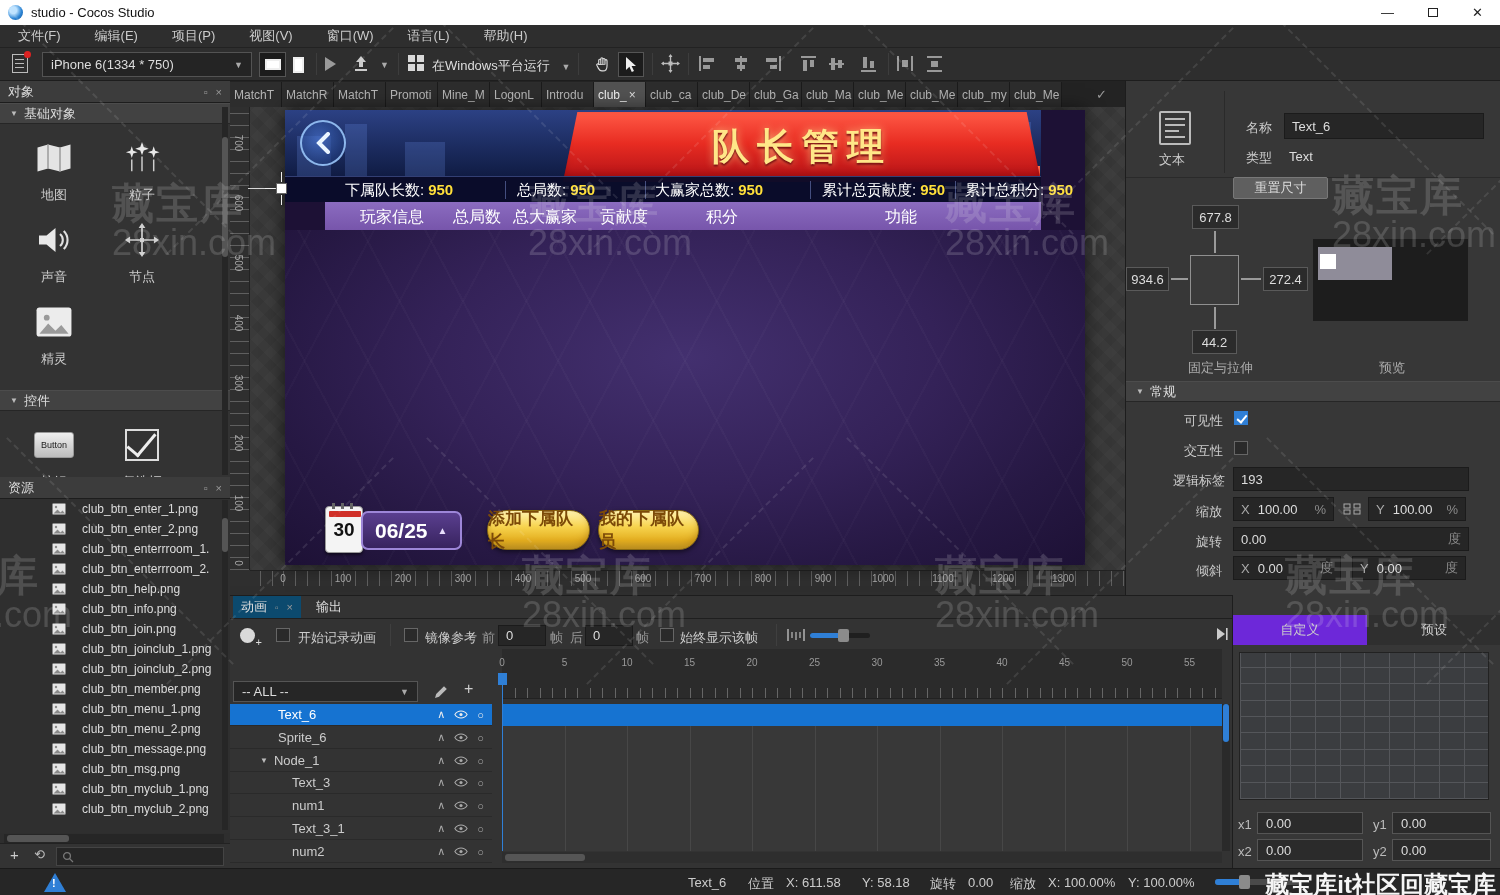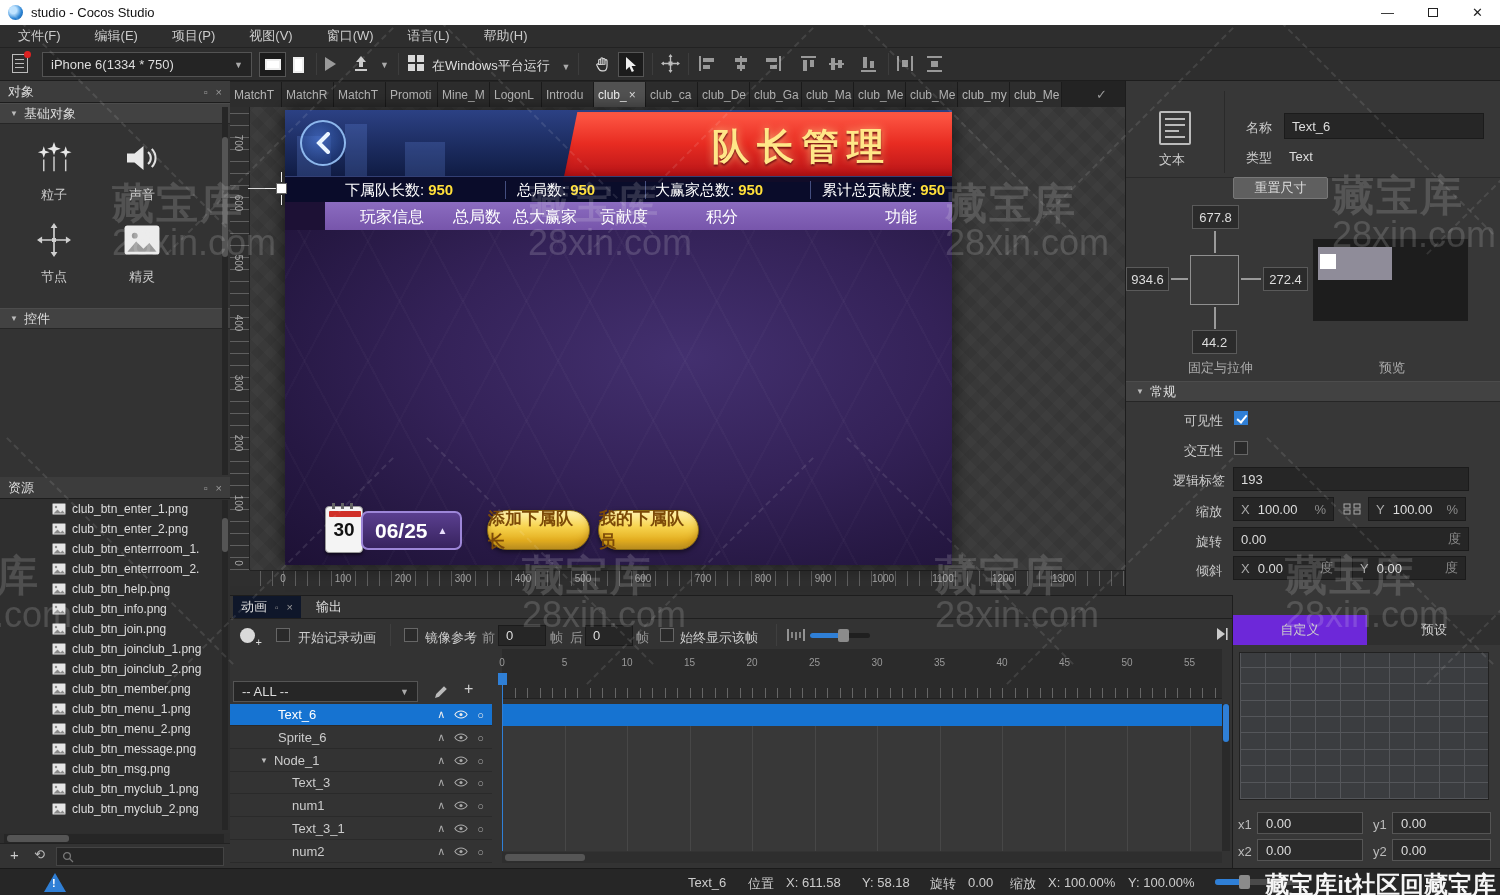--- a/index.html
+++ b/index.html
@@ -44,21 +44,21 @@
   .obj-item { width:88px; display:flex; flex-direction:column; align-items:center; margin-bottom:16px; }
   .obj-icon { width:42px; height:40px; display:flex; align-items:center; justify-content:center; }
   .obj-label { margin-top:8px; color:#ccc; font-size:13px; }
   .btn-ctl-icon { width:40px; height:26px; border:1px solid #999; border-radius:3px;
                   background:linear-gradient(#efefef,#bdbdbd); color:#222; font-size:9px;
                   display:flex; align-items:center; justify-content:center; }
   .chk-ctl-icon { position:relative; width:34px; height:32px; border:2px solid #ddd; background:transparent; }
   .chk-ctl-icon::after { content:""; position:absolute; left:7px; top:-4px; width:12px; height:26px;
                          border:solid #eee; border-width:0 3px 3px 0; transform:rotate(40deg); }
   #resources-body { left:0; top:499px; width:230px; height:334px; background:#2f2f2f; overflow:hidden; }
-  .res-row { height:20px; display:flex; align-items:center; padding-left:52px; gap:6px; color:#ddd; font-size:12px; white-space:nowrap; }
+  .res-row { height:20px; display:flex; align-items:center; padding-left:52px; gap:16px; color:#ddd; font-size:12px; white-space:nowrap; }
   .scroll-v { position:absolute; width:6px; background:#262626; }
   .scroll-thumb { position:absolute; background:#555; border-radius:3px; }
 
   
   #tabstrip { left:230px; top:81px; width:895px; height:26px; background:#232323; display:flex; align-items:flex-end; overflow:hidden; }
   .tab { width:52px; height:25px; background:#2d2d2d; border-right:1px solid #1b1b1b; color:#b5b5b5;
          font-size:12px; display:flex; align-items:center; padding:0 4px; white-space:nowrap; overflow:hidden; }
   .tab.active { background:#525252; color:#f0f0f0; }
   .tab-close { margin-left:2px; color:#ddd; font-size:12px; }
 
@@ -67,21 +67,21 @@
     background-image:repeating-linear-gradient(45deg, rgba(0,0,0,.07) 0 9px, transparent 9px 18px),
                      repeating-linear-gradient(-45deg, rgba(0,0,0,.05) 0 9px, transparent 9px 18px); }
   #vruler { left:230px; top:107px; width:20px; height:463px; background:#2f2f2f; border-right:1px solid #222;
             background-image:repeating-linear-gradient(0deg,#5f5f5f 0 1px,transparent 1px 12px); }
   #hruler { left:250px; top:570px; width:875px; height:16px; background:#2f2f2f; border-top:1px solid #222;
             background-image:repeating-linear-gradient(90deg,#5f5f5f 0 1px,transparent 1px 12px); background-position-x:33px; }
   #hruler-corner { left:230px; top:570px; width:20px; height:16px; background:#2f2f2f; }
   .ruler-num { position:absolute; color:#a8a8a8; font-size:10px; transform:translateX(-50%); top:2px; }
   .vruler-num { position:absolute; color:#a8a8a8; font-size:10px; left:3px; writing-mode:vertical-rl; transform:translateY(-50%); }
 
-  #game { left:285px; top:110px; width:667px; height:455px; background:#1d1135; overflow:hidden;
+  #game { left:285px; top:110px; width:800px; height:455px; background:#1d1135; overflow:hidden;
           box-shadow:0 0 18px rgba(0,0,0,.6); }
   #game-sky { position:absolute; left:0; top:0; width:756px; height:66px;
               background:linear-gradient(180deg,#2c4184 0%,#1c2c60 55%,#101c44 100%); }
   .bldg { position:absolute; bottom:0; background:rgba(120,160,255,.20); }
   #game-stats { position:absolute; left:0; top:66px; width:756px; height:26px; background:rgba(9,13,42,.95);
                 border-top:1px solid rgba(130,160,255,.35); }
   .stat { position:absolute; top:4px; display:flex; gap:4px; font-size:15px; white-space:nowrap; }
   .stat .lb { color:#fff; } .stat .val { color:#ffdf3a; font-weight:bold; }
   .stat-sep { position:absolute; top:4px; width:1px; height:18px; background:rgba(140,160,230,.45); }
   #game-banner { position:absolute; left:278px; top:2px; width:478px; height:70px;
@@ -157,21 +157,21 @@
   #curve-grid { position:absolute; left:6px; top:57px; width:250px; height:148px; background:#3b3d40; border:1px solid #222;
       background-image:repeating-linear-gradient(0deg,#54565a 0 1px,transparent 1px 16.4px),
                        repeating-linear-gradient(90deg,#54565a 0 1px,transparent 1px 24.9px); }
   .cfld { position:absolute; height:22px; background:#2b2b2b; border:1px solid #555; color:#ddd; font-size:13px;
           display:flex; align-items:center; padding:0 8px; }
   .clabel { position:absolute; color:#bbb; font-size:13px; }
 
   
   #anim { left:230px; top:595px; width:1002px; height:273px; background:#333; border-top:1px solid #1d1d1d; }
   .atab { position:absolute; top:0; height:22px; display:flex; align-items:center; gap:8px; padding:0 8px; color:#ddd; }
-  .atab.active { background:#0f172a; }
+  .atab.active { background:#0c4a6e; }
   .arow-label { position:absolute; color:#ccc; font-size:13px; white-space:nowrap; }
   .keyframe-ico { position:absolute; width:15px; height:15px; border-radius:50%; background:#d9d9d9; }
   .keyframe-ico::after { content:"+"; position:absolute; right:-7px; bottom:-5px; color:#ddd; font-size:11px; }
   #filter-box { position:absolute; left:3px; top:85px; width:185px; height:21px; background:#262626; border:1px solid #555;
                 display:flex; align-items:center; padding:0 8px; color:#ddd; }
   #filter-box .caret { margin-left:auto; }
   #tl-ruler { position:absolute; left:272px; top:53px; width:720px; height:50px; background:#2b2b2b; border-bottom:1px solid #222; }
   #tl-ruler .ticks { position:absolute; left:0; bottom:0; width:100%; height:10px;
       background:repeating-linear-gradient(90deg,#666 0 1px,transparent 1px 12.5px); }
   .tl-num { position:absolute; top:8px; color:#999; font-size:10px; transform:translateX(-50%); }
@@ -355,20 +355,29 @@
     </span>
 </div>
 <div class="abs" id="objects-body">
     <div class="sec-hd">
       <span class="sec-caret">▼</span>
       <span>基础对象</span>
     </div>
     <div class="obj-grid">
       <div class="obj-item">
         <div class="obj-icon">
+          <svg width="36" height="30" viewBox="0 0 24 20">
+            <path d="M1 3l7-2 8 2 7-2v16l-7 2-8-2-7 2z" fill="#e4e4e4"></path>
+            <path d="M8 1v16M16 3v16" stroke="#9a9a9a" stroke-width="1"></path>
+          </svg>
+        </div>
+        <div class="obj-label">地图</div>
+      </div>
+      <div class="obj-item">
+        <div class="obj-icon">
           <svg width="38" height="36" viewBox="0 0 26 24">
             <path d="M6 4l1 3 3 1-3 1-1 3-1-3-3-1 3-1zM13 1l1.2 3.4L17.6 5.6 14.2 6.8 13 10.2 11.8 6.8 8.4 5.6 11.8 4.4zM21 4l1 3 3 1-3 1-1 3-1-3-3-1 3-1z" fill="#e8e8e8"></path>
             <path d="M6 13v8M13 11v10M21 13v8" stroke="#cfcfcf" stroke-width="1"></path>
           </svg>
         </div>
         <div class="obj-label">粒子</div>
       </div>
       <div class="obj-item">
         <div class="obj-icon">
           <svg width="36" height="30" viewBox="0 0 24 20">
@@ -395,20 +404,34 @@
             <circle cx="8" cy="8" r="2" fill="#9a9a9a"></circle>
             <path d="M3 19l6-7 5 5 4-4 5 6z" fill="#9a9a9a"></path>
           </svg>
         </div>
         <div class="obj-label">精灵</div>
       </div>
     </div>
     <div class="sec-hd">
       <span class="sec-caret">▼</span>
       <span>控件</span>
+    </div>
+    <div class="obj-grid">
+      <div class="obj-item">
+        <div class="obj-icon">
+          <div class="btn-ctl-icon">Button</div>
+        </div>
+        <div class="obj-label">按钮</div>
+      </div>
+      <div class="obj-item">
+        <div class="obj-icon">
+          <div class="chk-ctl-icon"></div>
+        </div>
+        <div class="obj-label">复选框</div>
+      </div>
     </div>
   </div>
 <div class="scroll-v" style="left:222px;top:107px;height:368px">
   <div class="scroll-thumb" style="left:0;top:30px;width:6px;height:120px"></div>
   </div>
 
 <div class="abs panel-hd" style="left:0;top:477px;width:230px">
   <span>资源</span>
   <span class="hd-icons">
       <span>▫</span>

